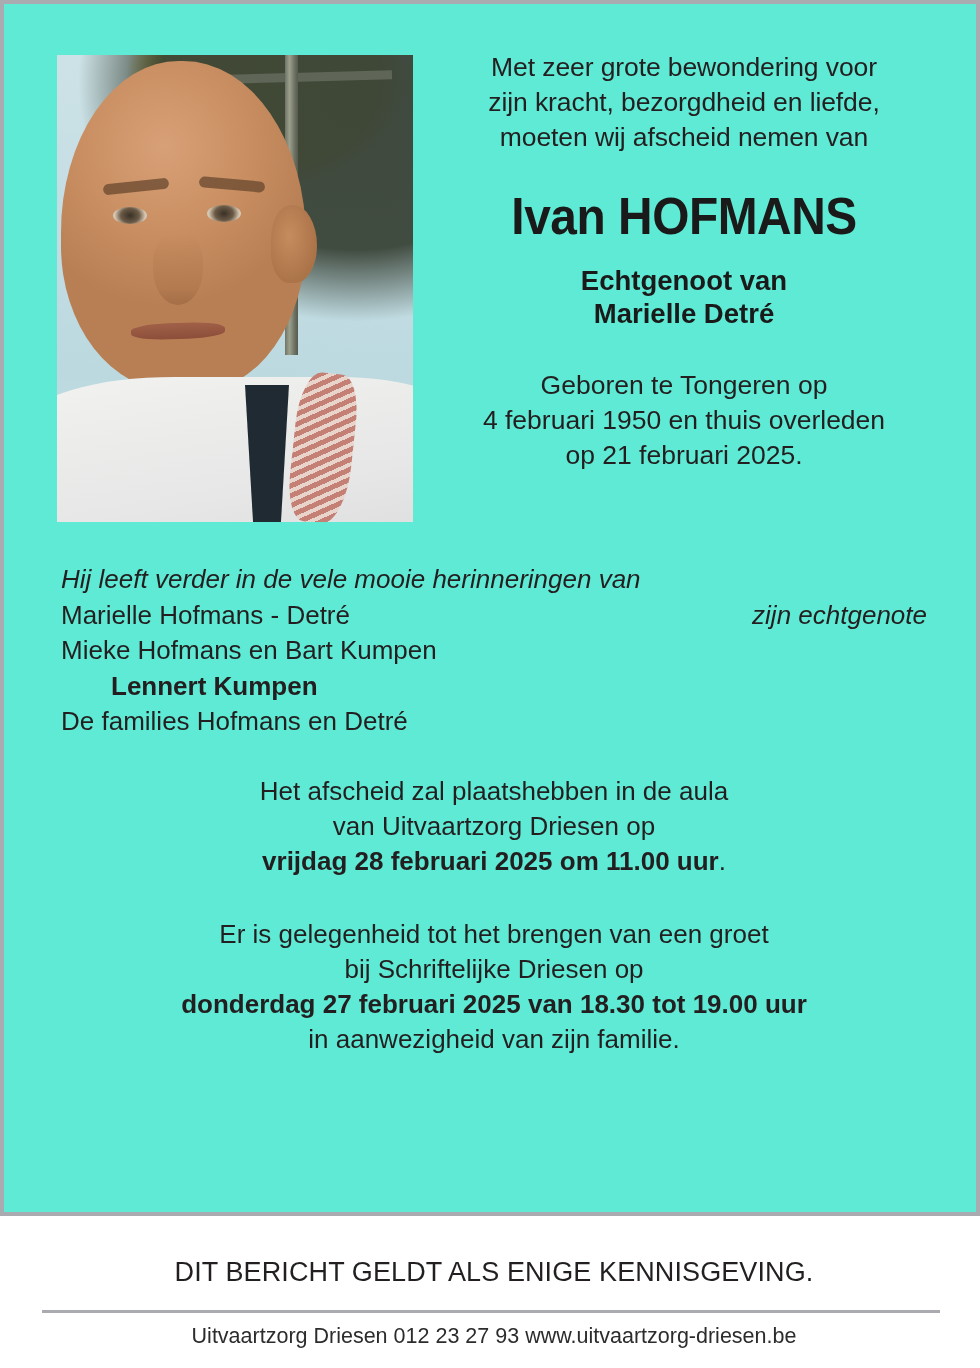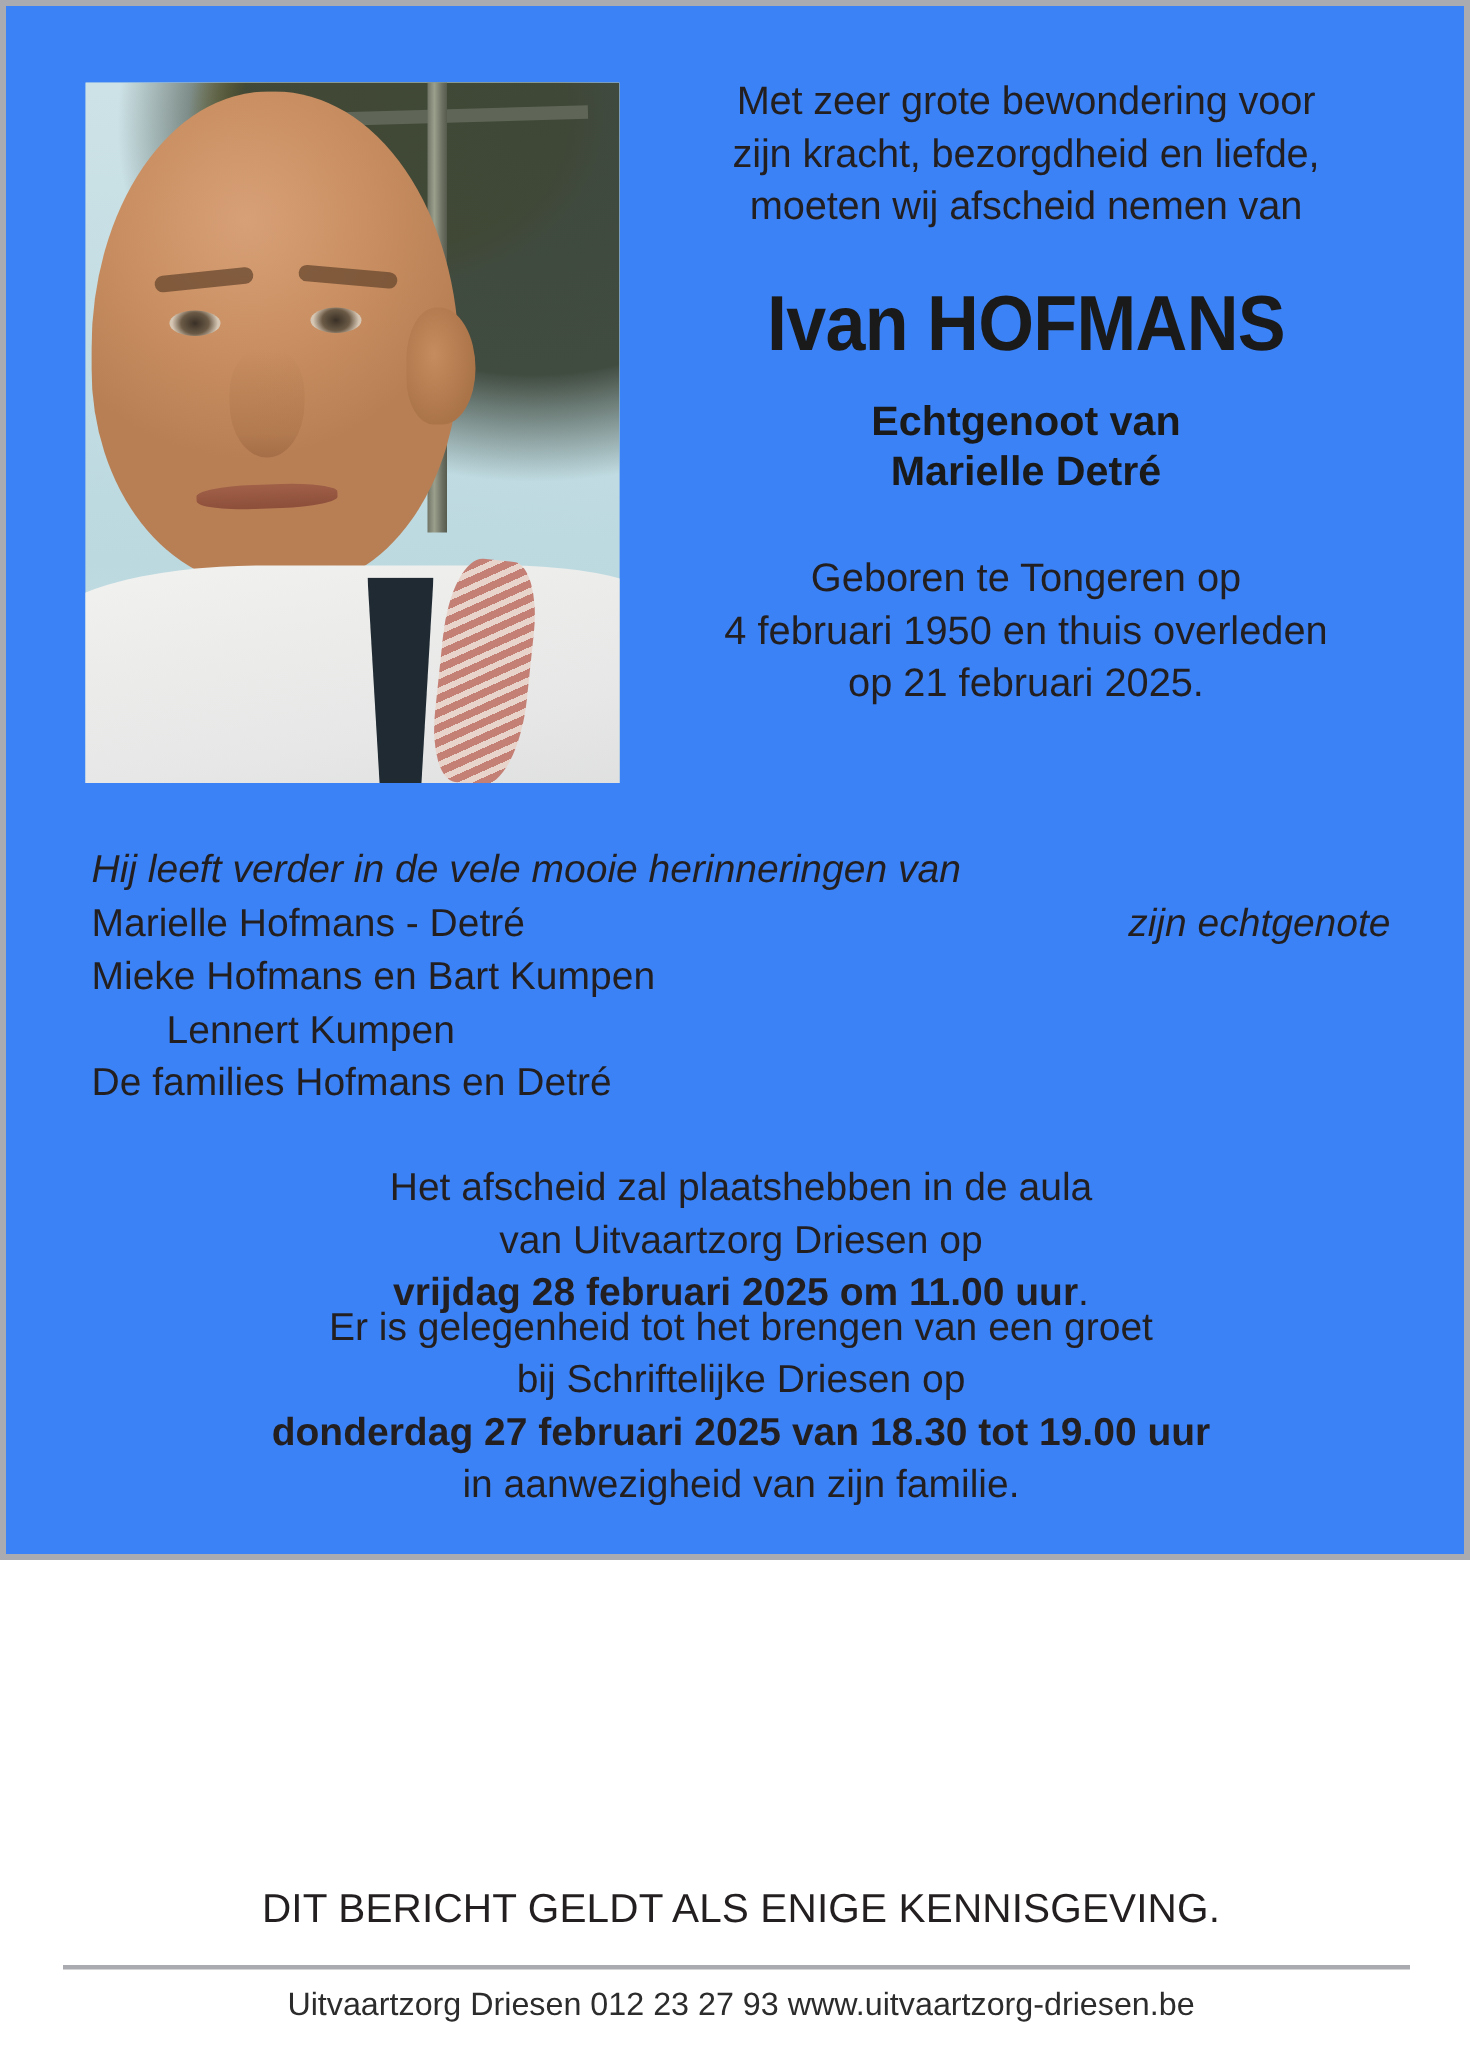--- a/index.html
+++ b/index.html
@@ -12,22 +12,22 @@
     height: 1368px;
     font-family: "Liberation Sans", sans-serif;
     color: #1a1a1a;
     overflow: hidden;
   }
 
   .card {
     position: relative;
     box-sizing: border-box;
     width: 980px;
-    height: 1040px;
-    background: #3b82f6;
+    height: 1216px;
+    background: #5eead4;
     border: 4px solid #a9abb0;
   }
 
   
   .top {
     position: relative;
     height: 470px;
   }
 
   .photo {
@@ -191,36 +191,36 @@
     line-height: 35.5px;
     color: #231f20;
   }
   .survivors .row {
     display: flex;
     justify-content: space-between;
     align-items: baseline;
     white-space: nowrap;
   }
   .survivors .ital { font-style: italic; }
-  .survivors .indent { padding-left: 50px; }
+  .survivors .indent { padding-left: 50px; font-weight: bold; }
   .survivors .rel { font-style: italic; }
 
   
   .block {
     position: absolute;
     left: 40px;
     width: 900px;
     text-align: center;
     font-size: 26px;
     line-height: 35px;
     color: #231f20;
   }
   .block .strong { font-weight: bold; }
   .b-ceremony  { top: 770px; }
-  .b-greeting  { top: 863px; }
+  .b-greeting  { top: 913px; }
   .b-written   { top: 1090px; }
 
   .notice {
     position: absolute;
     left: 40px;
     top: 1252px;
     width: 900px;
     text-align: center;
     font-size: 27px;
     line-height: 33px;

